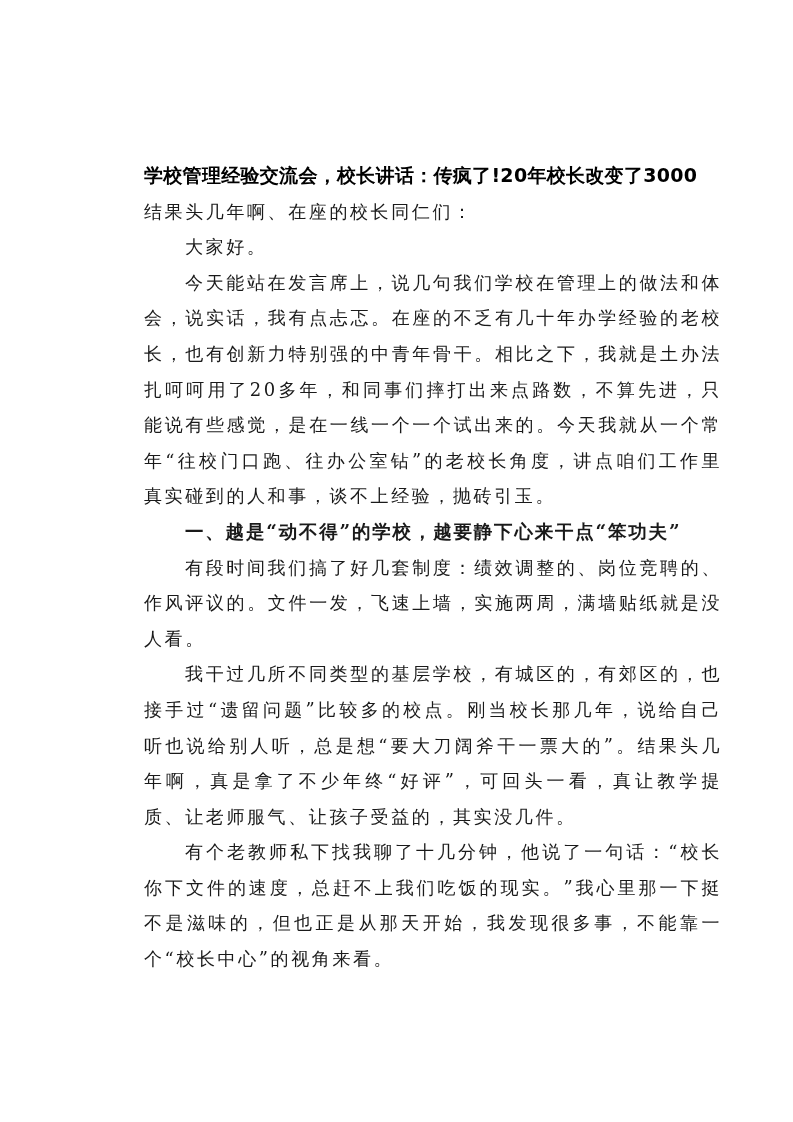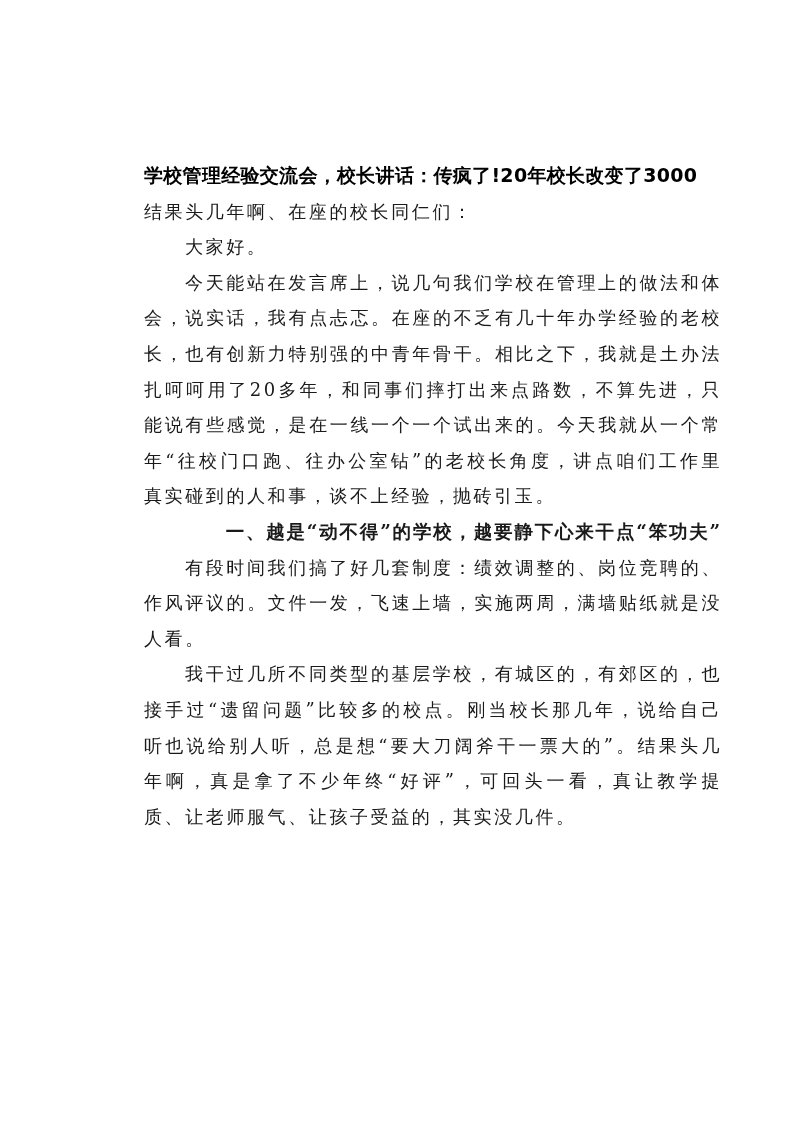--- a/index.html
+++ b/index.html
@@ -33,27 +33,27 @@
   }
   .indent { text-indent: 41px; }
   .heading {
     font-size: 18.5px;
     line-height: 35.6px;
     letter-spacing: 1.8px;
     margin: 0;
     text-indent: 41px;
     font-weight: bold;
     white-space: nowrap;
-    text-align: right;
   }
 </style>
 </head>
 <body>
 
 <div class="page">
   <p class="title">学校管理经验交流会，校长讲话：传疯了!20年校长改变了3000</p>
   <p class="para">结果头几年啊、在座的校长同仁们：</p>
   <p class="para indent">大家好。</p>
   <p class="para indent">今天能站在发言席上，说几句我们学校在管理上的做法和体会，说实话，我有点忐忑。在座的不乏有几十年办学经验的老校长，也有创新力特别强的中青年骨干。相比之下，我就是土办法扎呵呵用了20多年，和同事们摔打出来点路数，不算先进，只能说有些感觉，是在一线一个一个试出来的。今天我就从一个常年“往校门口跑、往办公室钻”的老校长角度，讲点咱们工作里真实碰到的人和事，谈不上经验，抛砖引玉。</p>
   <p class="heading">一、越是“动不得”的学校，越要静下心来干点“笨功夫”</p>
   <p class="para indent">有段时间我们搞了好几套制度：绩效调整的、岗位竞聘的、作风评议的。文件一发，飞速上墙，实施两周，满墙贴纸就是没人看。</p>
   <p class="para indent">我干过几所不同类型的基层学校，有城区的，有郊区的，也接手过“遗留问题”比较多的校点。刚当校长那几年，说给自己听也说给别人听，总是想“要大刀阔斧干一票大的”。结果头几年啊，真是拿了不少年终“好评”，可回头一看，真让教学提质、让老师服气、让孩子受益的，其实没几件。</p>
+  <p class="para indent">有个老教师私下找我聊了十几分钟，他说了一句话：“校长你下文件的速度，总赶不上我们吃饭的现实。”我心里那一下挺不是滋味的，但也正是从那天开始，我发现很多事，不能靠一个“校长中心”的视角来看。</p>
 </div>
 
 </body></html>

